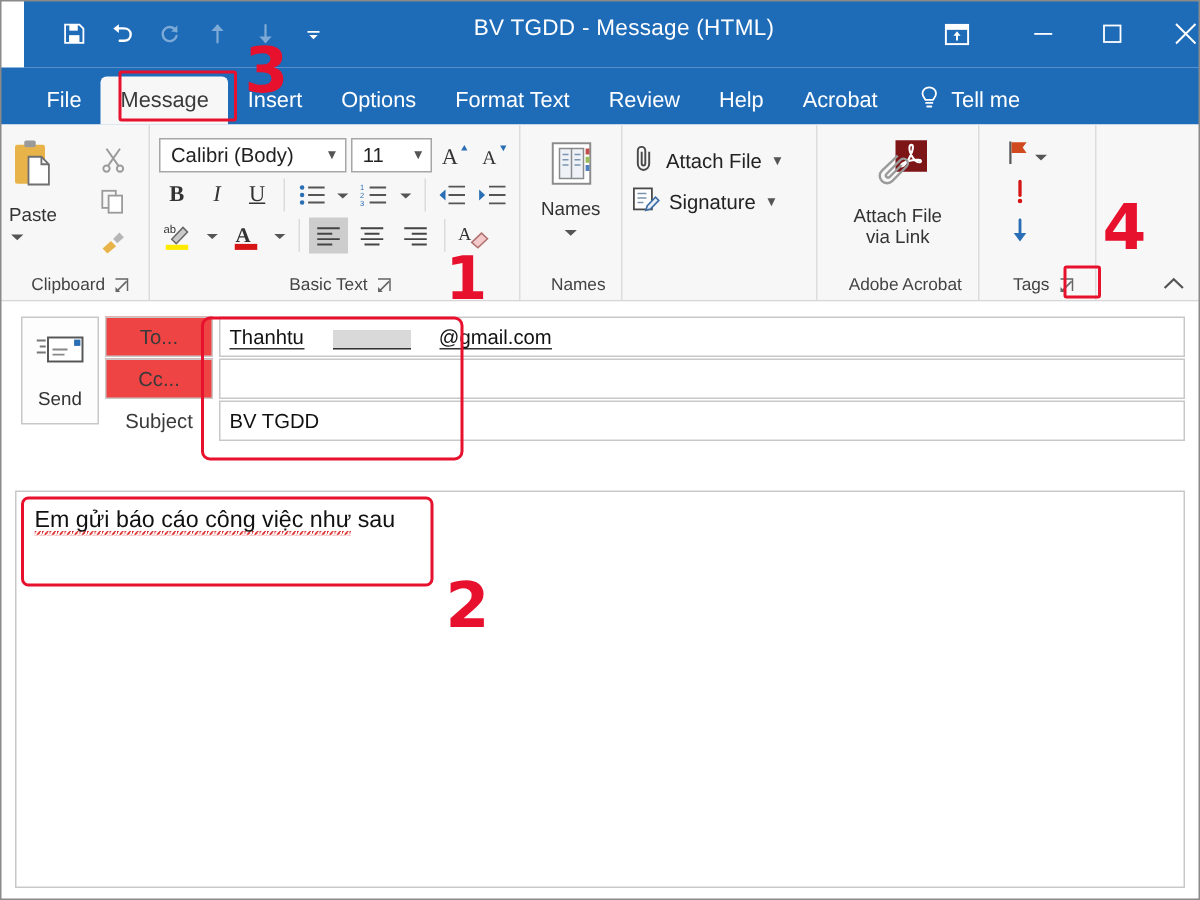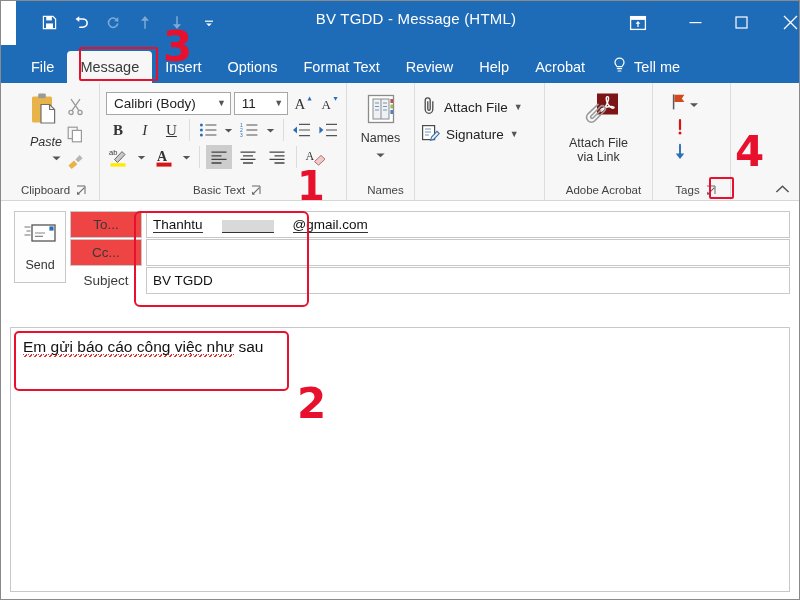--- a/index.html
+++ b/index.html
@@ -102,23 +102,22 @@
   .dlg-launcher {
     width: 13px; height: 13px;
     display: flex; align-items: center; justify-content: center;
     color: #555;
   }
 
   
   .g-clipboard { width: 100px; }
   .paste-big {
     width: 56px;
-    display: flex; flex-direction: column; align-items: flex-end;
+    display: flex; flex-direction: column; align-items: flex-start;
     padding-top: 2px;
-    font-style: italic;
   }
   .paste-label { font-size: 12.5px; color: #333; margin-top: 1px; }
   .paste-caret { margin-top: -1px; }
   .clip-small { display: flex; flex-direction: column; align-items: center; gap: 4px; padding-top: 4px; }
   .clip-small > div { width: 26px; height: 24px; display:flex; align-items:center; justify-content:center; }
 
   
   .g-basictext { width: 247px; }
   .bt-rows { display: flex; flex-direction: column; gap: 3px; width: 100%; padding-top: 1px;}
   .bt-row { display: flex; align-items: center; gap: 3px; }

